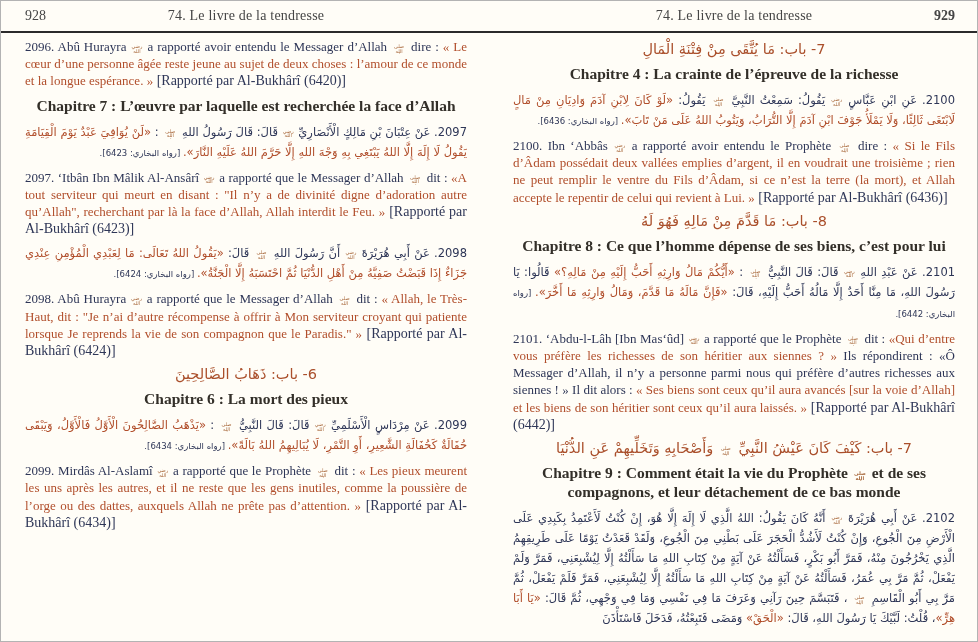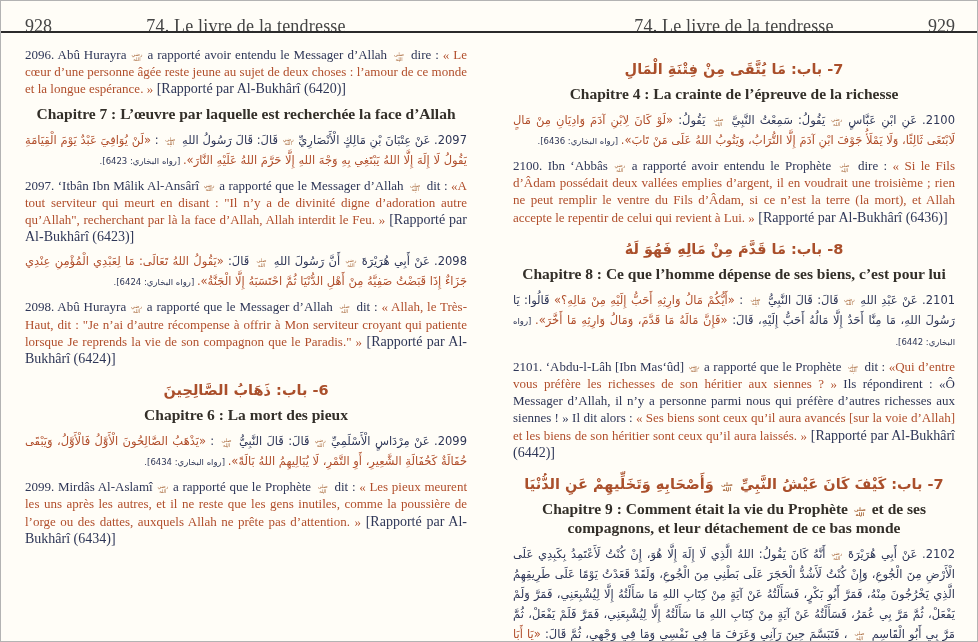--- a/index.html
+++ b/index.html
@@ -7,23 +7,23 @@
     width:978px; height:642px;
     background:#fffdf7;
     border:1px solid #b3b3b3;
     box-sizing:border-box;
     overflow:hidden;
     position:relative;
     font-family:"Liberation Serif", serif;
   }
   .spread { display:flex; height:100%; }
   .page { width:50%; box-sizing:border-box; padding:7px 22px 0 24px; overflow:hidden; }
-  .page-header { display:flex; align-items:baseline; font-size:18px; color:#454545; height:21px;margin-top:8px; }
+  .page-header { display:flex; align-items:baseline; font-size:14px; color:#454545; height:21px; }
   .page-header .num { width:64px; }
-  .page-header .num.right { text-align:right; }
+  .page-header .num.right { text-align:right;font-weight:bold; }
   .page-header .title { flex:1; text-align:center; letter-spacing:0.2px; }
   .rule { position:absolute; left:0; right:0; top:30px; height:2px; background:#2b2b2b; }
   .blocks { padding-top:9px; }
 
   p.blk { margin:0 0 6px 0; }
   p.fr {
     font-size:13px; line-height:17.2px; text-align:justify;
     color:#2e3657;
   }
   p.fr .seg-q { color:#b14e2b; }
@@ -33,24 +33,24 @@
     font-family:"DejaVu Sans", sans-serif;
     font-size:11.5px; line-height:20px; text-align:justify;
     color:#2e3657;
   }
   p.ar .seg-q { color:#b14e2b; }
   p.ar .seg-c { font-size:8.5px; }
   p.ar-chapter {
     direction:rtl;
     text-align:center;
     font-family:"DejaVu Sans", sans-serif;
-    font-weight:bold;
+    font-weight:normal;
     font-size:14.5px; line-height:19px;
     color:#aa4f2b;
-    margin:14px 0 5px 0;
+    margin:2px 0 5px 0;
   }
   p.fr-chapter {
     text-align:center;
     font-weight:bold;
     font-size:15.5px; line-height:19px;
     color:#332f29;
     margin:2px 0 7px 0;
   }
   .hon {
     display:inline-block;

